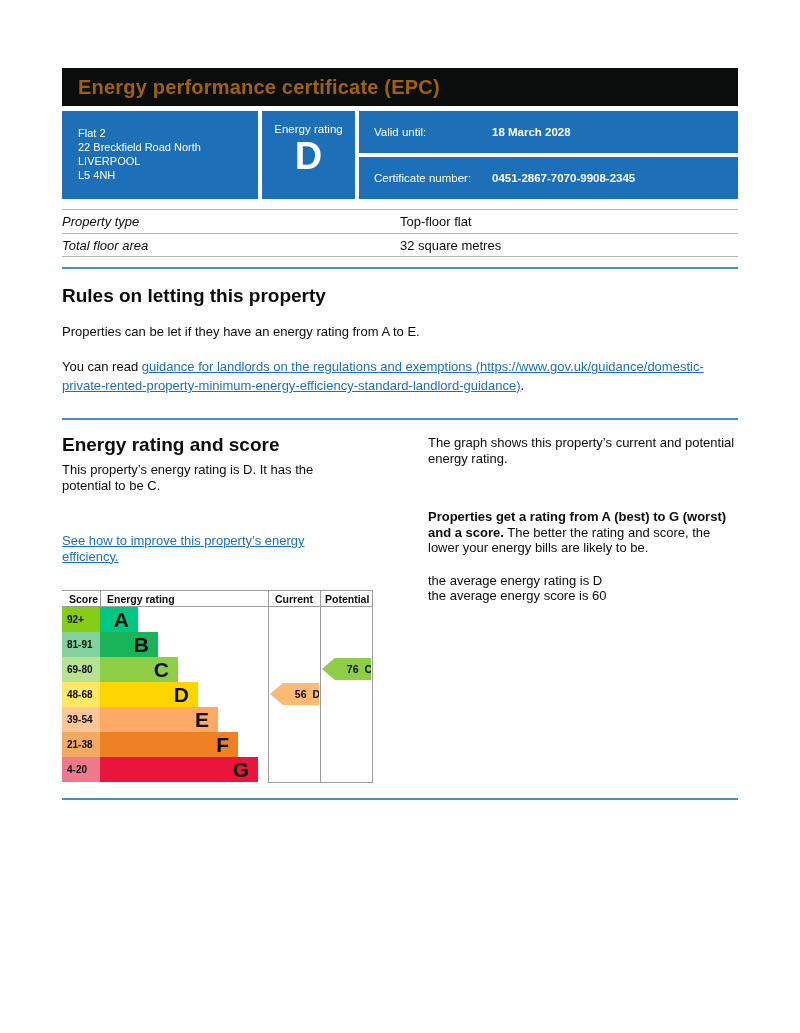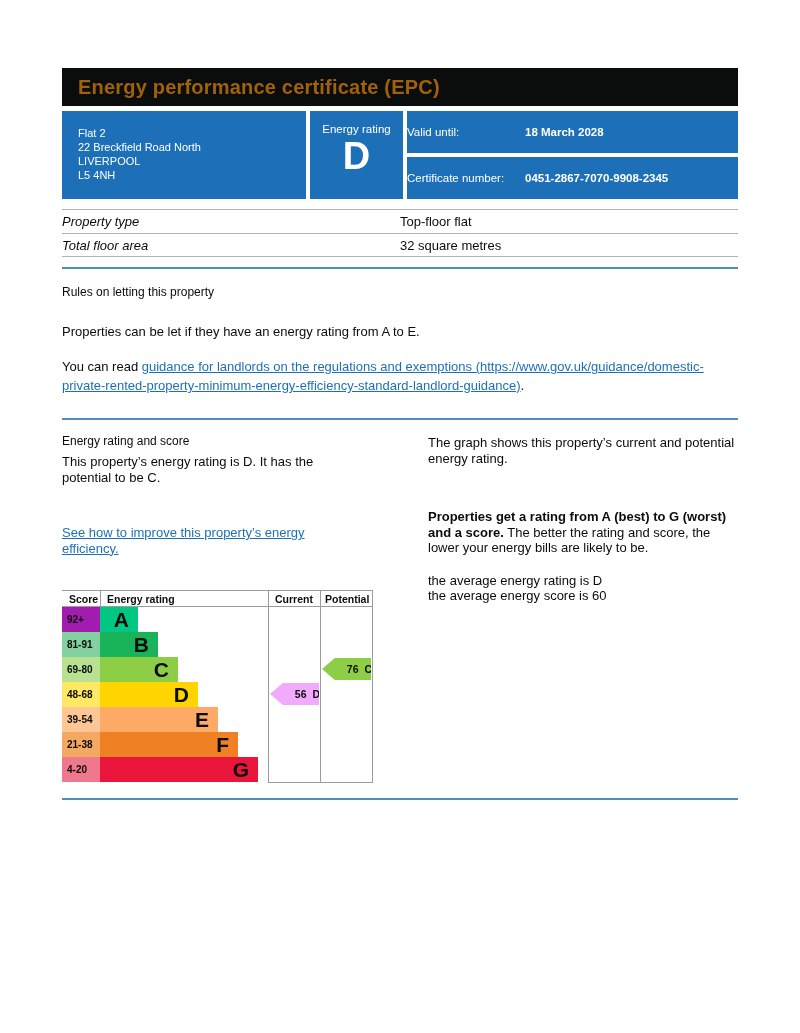--- a/index.html
+++ b/index.html
@@ -11,38 +11,38 @@
   }
   .abs { position:absolute; }
 
   
   .black-bar { left:62px; top:68px; width:676px; height:38px; background:#0b0c0c;
                display:flex; align-items:center; padding-left:16px; }
   .black-bar h1 { color:#a16207; font-size:20px; font-weight:bold; letter-spacing:0.2px; }
 
   .blue-row { left:62px; top:111px; width:676px; height:88px; display:flex; gap:4px; }
   .blue-box { background:#1d70b8; color:#ffffff; }
-  .addr-box { width:244px; height:88px; padding:15px 0 0 16px; font-size:11px; line-height:14px; }
+  .addr-box { width:196px; height:88px; padding:15px 0 0 16px; font-size:11px; line-height:14px; }
   .rating-box { width:93px; height:88px; text-align:center; padding-top:12px; }
   .rating-box .lbl { font-size:11.5px; }
   .rating-box .big { font-size:38px; font-weight:bold; line-height:42px; }
   .meta-col { flex:1; display:flex; flex-direction:column; gap:4px; }
-  .meta-box { flex:1; display:flex; align-items:center; padding-left:0; font-size:11.5px; }
+  .meta-box { flex:1; display:flex; align-items:center; padding-left:15px; font-size:11.5px; }
   .meta-box .lab { width:118px; }
   .meta-box .val { font-weight:bold; }
 
   
   .summary { left:62px; top:209px; width:676px; }
   .summary .row { display:flex; border-top:1px solid #b1b4b6; height:24px; align-items:center; }
   .summary .row:last-child { border-bottom:1px solid #b1b4b6; }
   .summary .cell-l { width:338px;font-style:italic; }
 
   .divider { height:2px; background:#4d8ec0; left:62px; width:676px; }
 
-  h2 { font-size:12px; font-weight:normal; }
+  h2 { font-size:19px; font-weight:bold; }
   p  { font-size:13px; line-height:16px; }
   a  { color:#1d70b8; text-decoration:underline; cursor:pointer; }
 
   .rules-head { left:62px; top:285px; }
   .rules-p1 { left:62px; top:324px; width:676px; }
   .rules-p2 { left:62px; top:357px; width:676px; line-height:19px; }
 
   .left-col { left:62px; top:434px; width:292px; }
   .left-col p { margin-top:6px; line-height:15.5px; }
   .improve-link { display:inline-block; margin-top:40px; line-height:15.5px; }
@@ -152,21 +152,21 @@
     <span class="hd-potential">Potential</span>
   </div>
   <div class="vsep sep-score"></div>
   <div class="vsep col-line-current"></div>
   <div class="vsep col-line-potential"></div>
   <div class="vsep col-line-right"></div>
   <div class="chart-bottom"></div>
 
   <div class="bands">
     <div class="band-row">
-      <span class="band-score" style="background: #a21caf;">92+</span>
+      <span class="band-score" style="background: #84cc16;">92+</span>
       <span class="band-bar" style="background: rgb(0, 199, 129); width: 38px;">
           <span class="band-letter">A</span>
         </span>
     </div>
     <div class="band-row">
       <span class="band-score" style="background: rgb(130, 209, 158);">81-91</span>
       <span class="band-bar" style="background: rgb(25, 180, 89); width: 58px;">
           <span class="band-letter">B</span>
         </span>
     </div>
@@ -195,21 +195,21 @@
         </span>
     </div>
     <div class="band-row">
       <span class="band-score" style="background: rgb(240, 120, 141);">4-20</span>
       <span class="band-bar" style="background: rgb(233, 21, 59); width: 158px;">
           <span class="band-letter">G</span>
         </span>
     </div>
   </div>
 
-  <div class="arrow arrow-current" style="background: #f0abfc; top: 93px;">
+  <div class="arrow arrow-current" style="background: #fdba74; top: 93px;">
     <span>56</span>
     <span>D</span>
   </div>
   <div class="arrow arrow-potential" style="background: rgb(141, 206, 70); top: 68px;">
     <span>76</span>
     <span>C</span>
   </div>
 </div>
 
 <div class="abs divider div3"></div>

